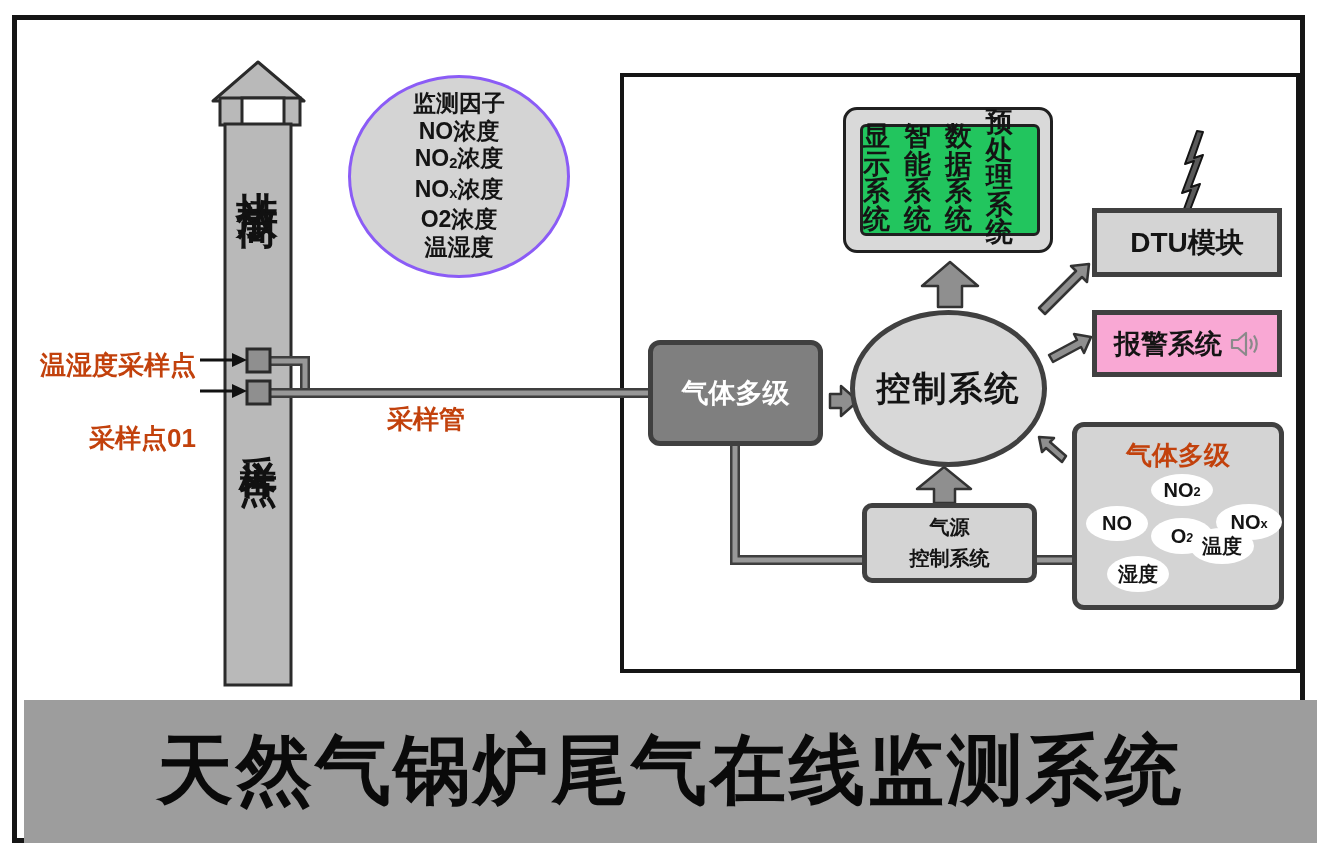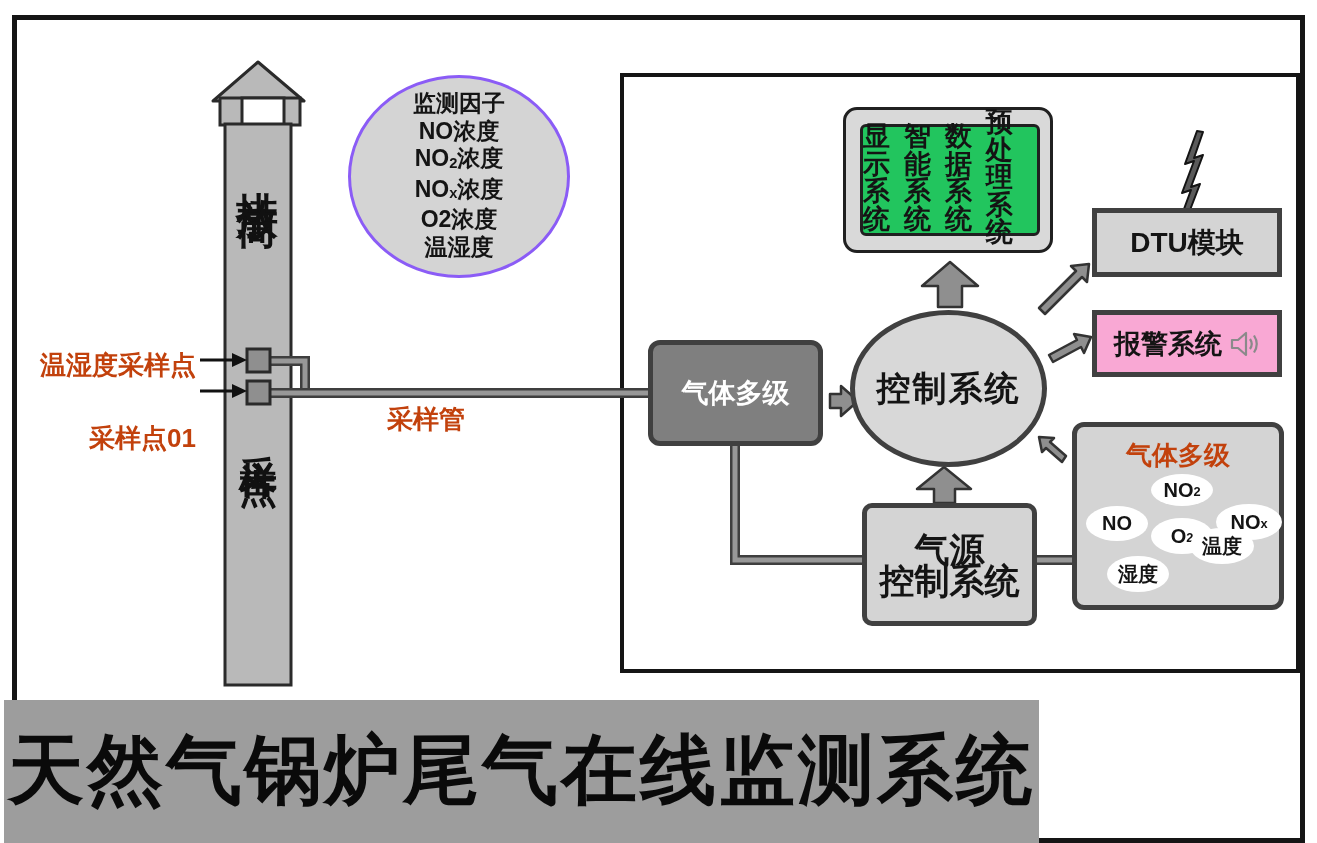--- a/index.html
+++ b/index.html
@@ -151,30 +151,30 @@
     <span>NO</span>
       <span class="sub">x</span>
   </div>
   <div class="bubble" style="left:1107px;top:556px;width:62px;height:36px;">
     <span>湿度</span>
   </div>
   <div class="bubble" style="left:1190px;top:528px;width:64px;height:36px;">
     <span>温度</span>
   </div>
 
-  <div class="box" style="left:862px;top:503px;width:175px;height:123px;border-radius:10px;background:#d4d4d4;font-size:35px;line-height:31px;">
+  <div class="box" style="left:862px;top:503px;width:175px;height:80px;border-radius:10px;background:#d4d4d4;font-size:20px;line-height:31px;">
     <div>
       <div>气源</div>
       <div>控制系统</div>
     </div>
   </div>
 
   <div class="box dark" style="left:648px;top:340px;width:175px;height:106px;border-radius:12px;font-size:27px;line-height:36px;">
     <div>
       <div>气体多级</div>
     </div>
   </div>
 
-  <div class="abs banner" style="left:4px;top:700px;width:1035px;height:143px;">
+  <div class="abs banner" style="left:24px;top:700px;width:1293px;height:143px;">
     <span class="banner-title">天然气锅炉尾气在线监测系统</span>
   </div>
 
 </div>
 
 </body></html>

